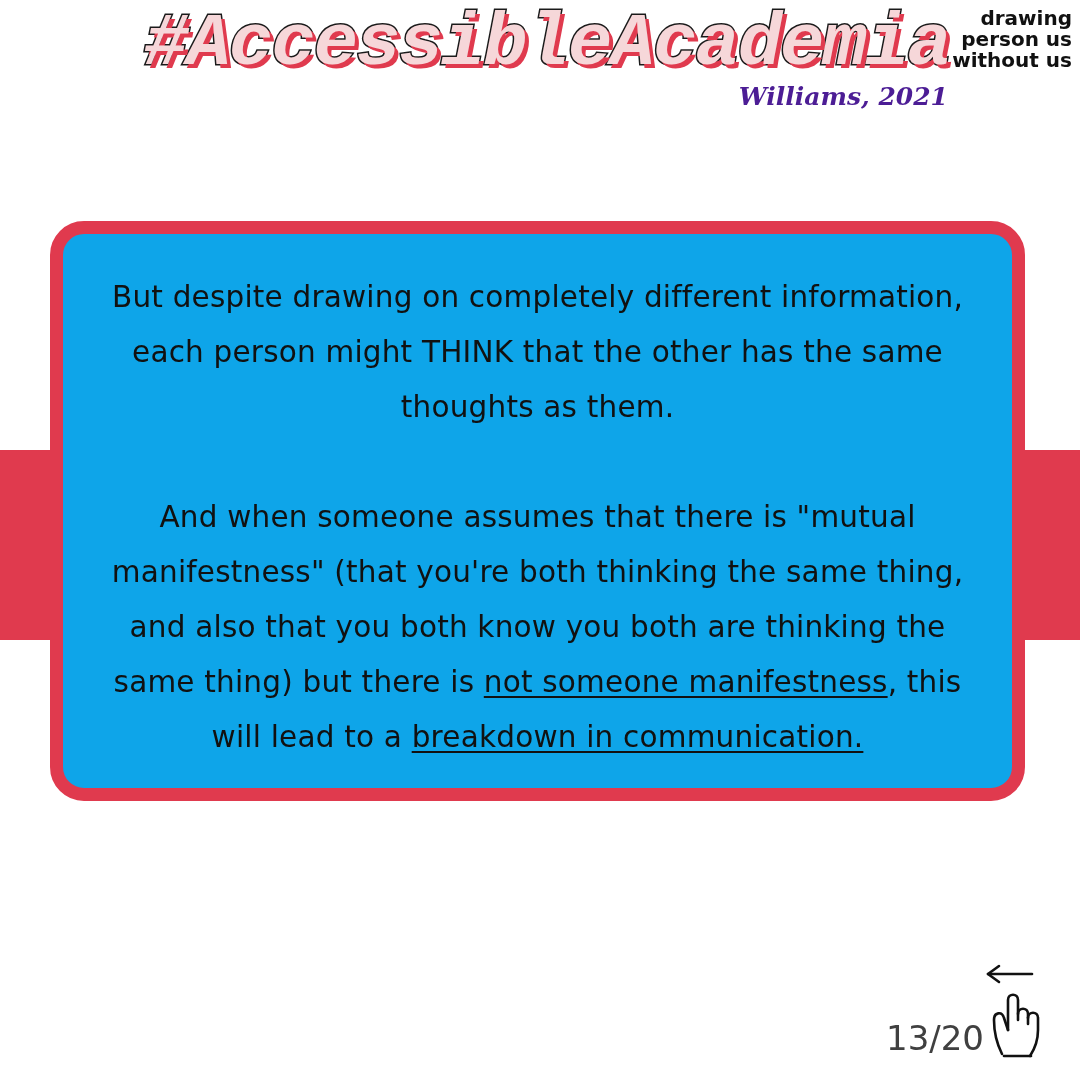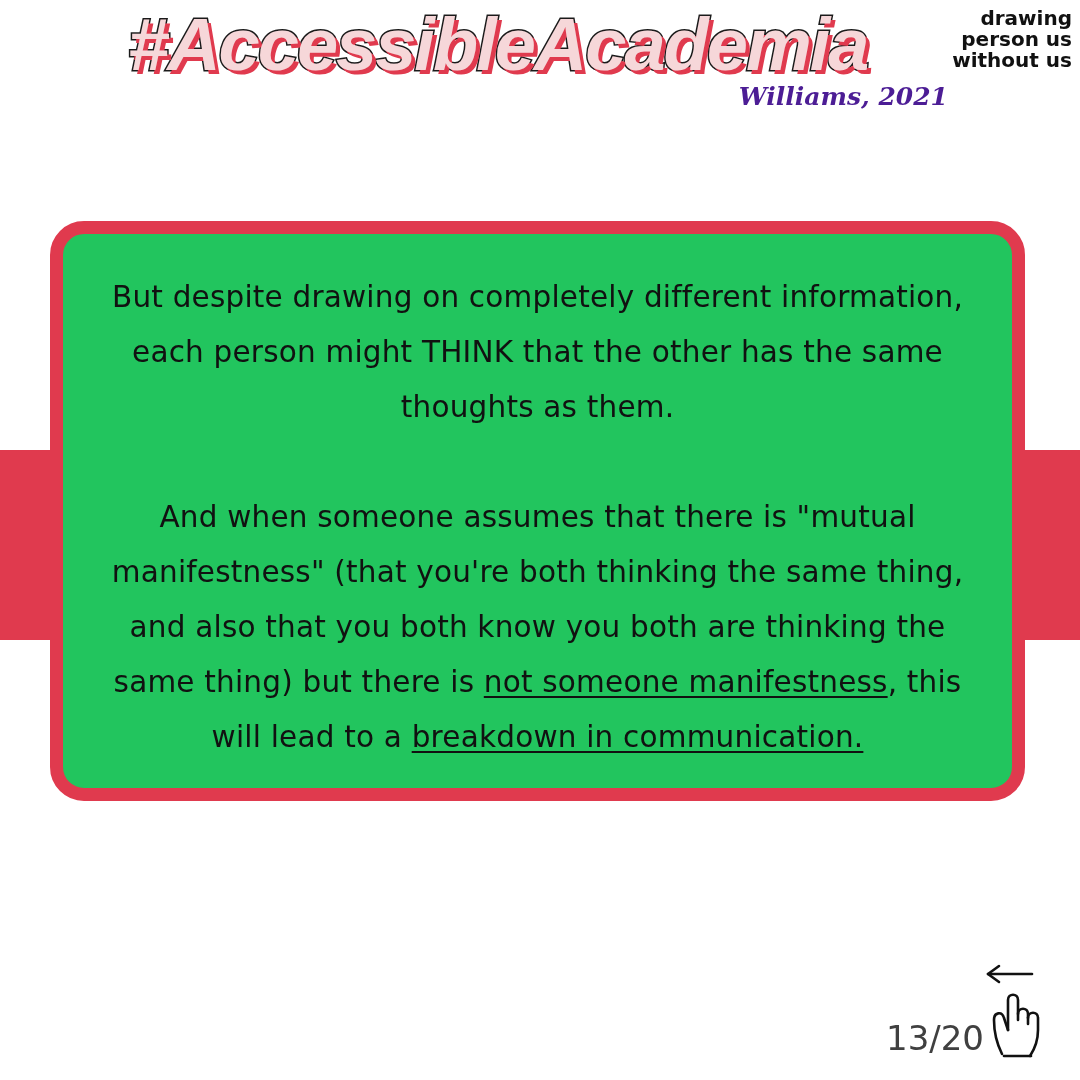--- a/index.html
+++ b/index.html
@@ -23,23 +23,23 @@
   .header {
     position: absolute;
     top: 0;
     left: 0;
     width: 1080px;
     height: 120px;
   }
 
   .hashtag-title {
     position: absolute;
-    left: 128px;
+    left: 144px;
     top: 2px;
-    font-family: Liberation Sans, sans-serif;
+    font-family: Liberation Mono, monospace;
     font-weight: bold;
     font-style: italic;
     font-size: 74px;
     letter-spacing: -2px;
     color: #f6d7d9;
     -webkit-text-stroke: 3px #1a1a1a;
     paint-order: stroke fill;
     text-shadow: 4px 4px 0 #e03a4e;
     white-space: nowrap;
   }
@@ -80,21 +80,21 @@
 
   
   .card {
     position: absolute;
     left: 50px;
     top: 221px;
     width: 975px;
     height: 580px;
     border: 13px solid #e03a4e;
     border-radius: 34px;
-    background: #22c55e;
+    background: #0ea5e9;
     z-index: 5;
     padding: 36px 48px;
   }
 
   .card p {
     font-family: "DejaVu Sans", sans-serif;
     font-size: 29.5px;
     line-height: 55px;
     color: #111;
     text-align: center;

